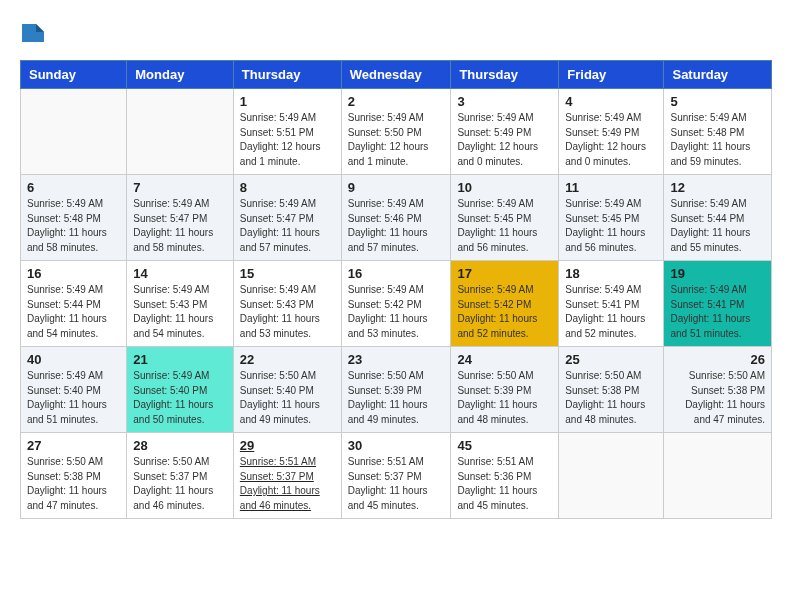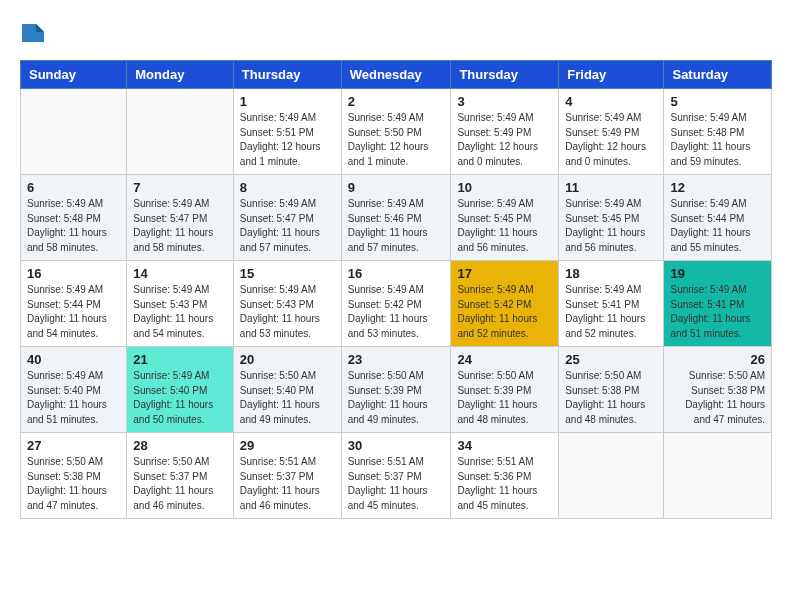--- a/index.html
+++ b/index.html
@@ -263,21 +263,21 @@
 and 51 minutes.</div>
         </td>
         <td style="background: #5eead4;">
           <span class="day-num">21</span>
           <div class="day-info" style="white-space: pre-line;">Sunrise: 5:49 AM
 Sunset: 5:40 PM
 Daylight: 11 hours
 and 50 minutes.</div>
         </td>
         <td style="background: rgb(240, 244, 248);">
-          <span class="day-num">20</span>
+          <span class="day-num">22</span>
           <div class="day-info" style="white-space: pre-line;">Sunrise: 5:50 AM
 Sunset: 5:40 PM
 Daylight: 11 hours
 and 49 minutes.</div>
         </td>
         <td style="background: rgb(240, 244, 248);">
           <span class="day-num">23</span>
           <div class="day-info" style="white-space: pre-line;">Sunrise: 5:50 AM
 Sunset: 5:39 PM
 Daylight: 11 hours
@@ -313,36 +313,36 @@
 Daylight: 11 hours
 and 47 minutes.</div>
         </td>
         <td style="background: rgb(255, 255, 255);">
           <span class="day-num">28</span>
           <div class="day-info" style="white-space: pre-line;">Sunrise: 5:50 AM
 Sunset: 5:37 PM
 Daylight: 11 hours
 and 46 minutes.</div>
         </td>
-        <td style="background: rgb(255, 255, 255);">
+        <td style="background: rgb(255, 255, 255); text-decoration: underline;">
           <span class="day-num">29</span>
           <div class="day-info" style="white-space: pre-line;">Sunrise: 5:51 AM
 Sunset: 5:37 PM
 Daylight: 11 hours
 and 46 minutes.</div>
         </td>
         <td style="background: rgb(255, 255, 255);">
           <span class="day-num">30</span>
           <div class="day-info" style="white-space: pre-line;">Sunrise: 5:51 AM
 Sunset: 5:37 PM
 Daylight: 11 hours
 and 45 minutes.</div>
         </td>
         <td style="background: rgb(255, 255, 255);">
-          <span class="day-num">34</span>
+          <span class="day-num">45</span>
           <div class="day-info" style="white-space: pre-line;">Sunrise: 5:51 AM
 Sunset: 5:36 PM
 Daylight: 11 hours
 and 45 minutes.</div>
         </td>
         <td class="empty"></td>
         <td class="empty"></td>
       </tr>
     </tbody>
 </table>

